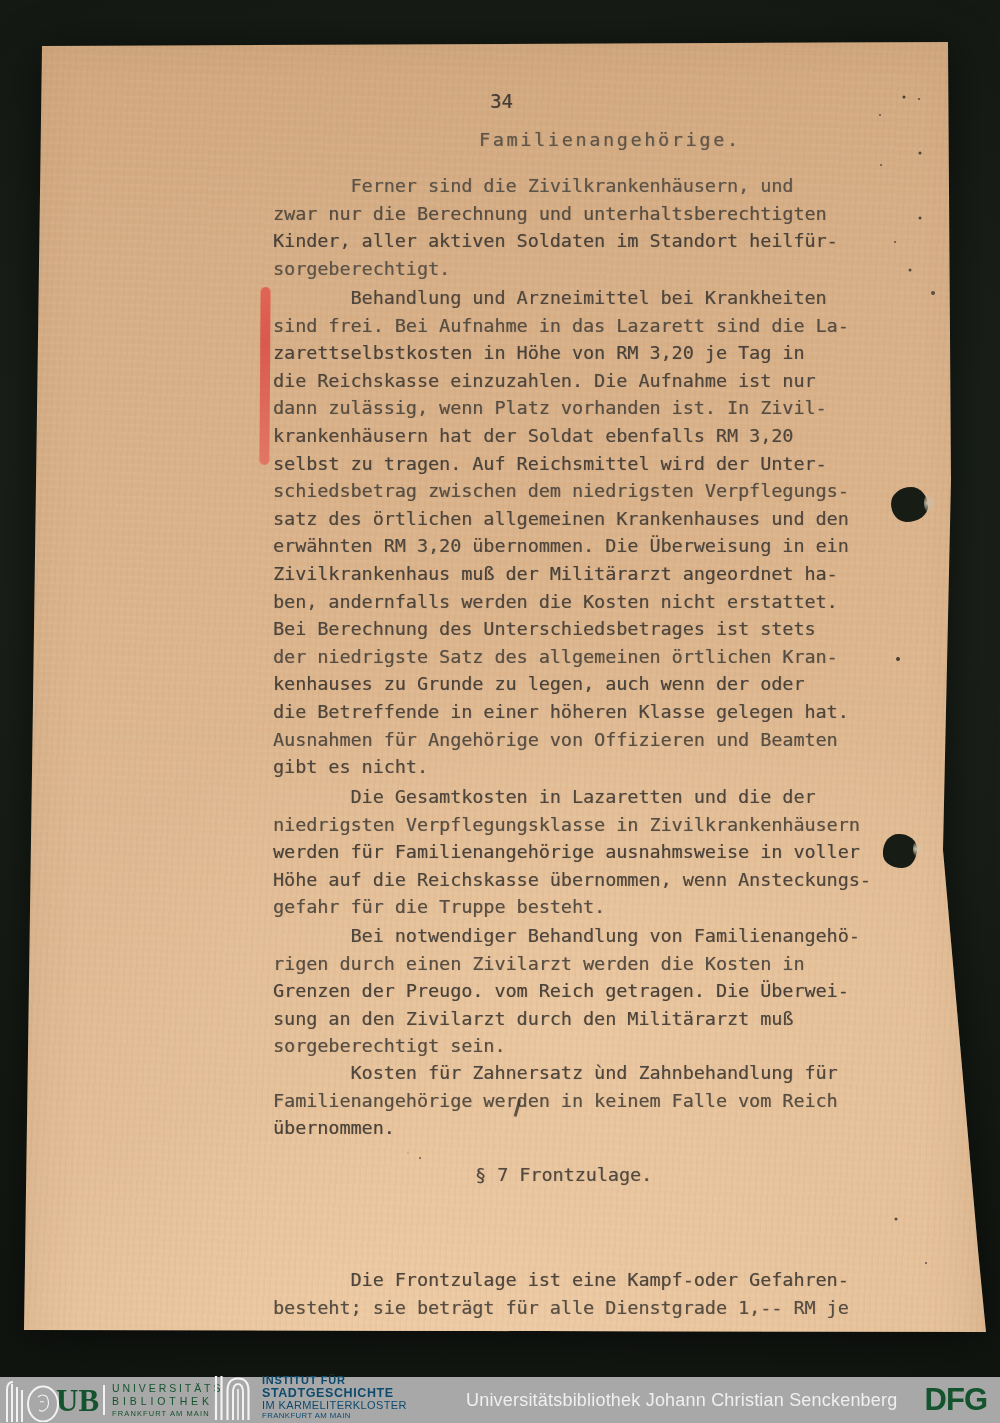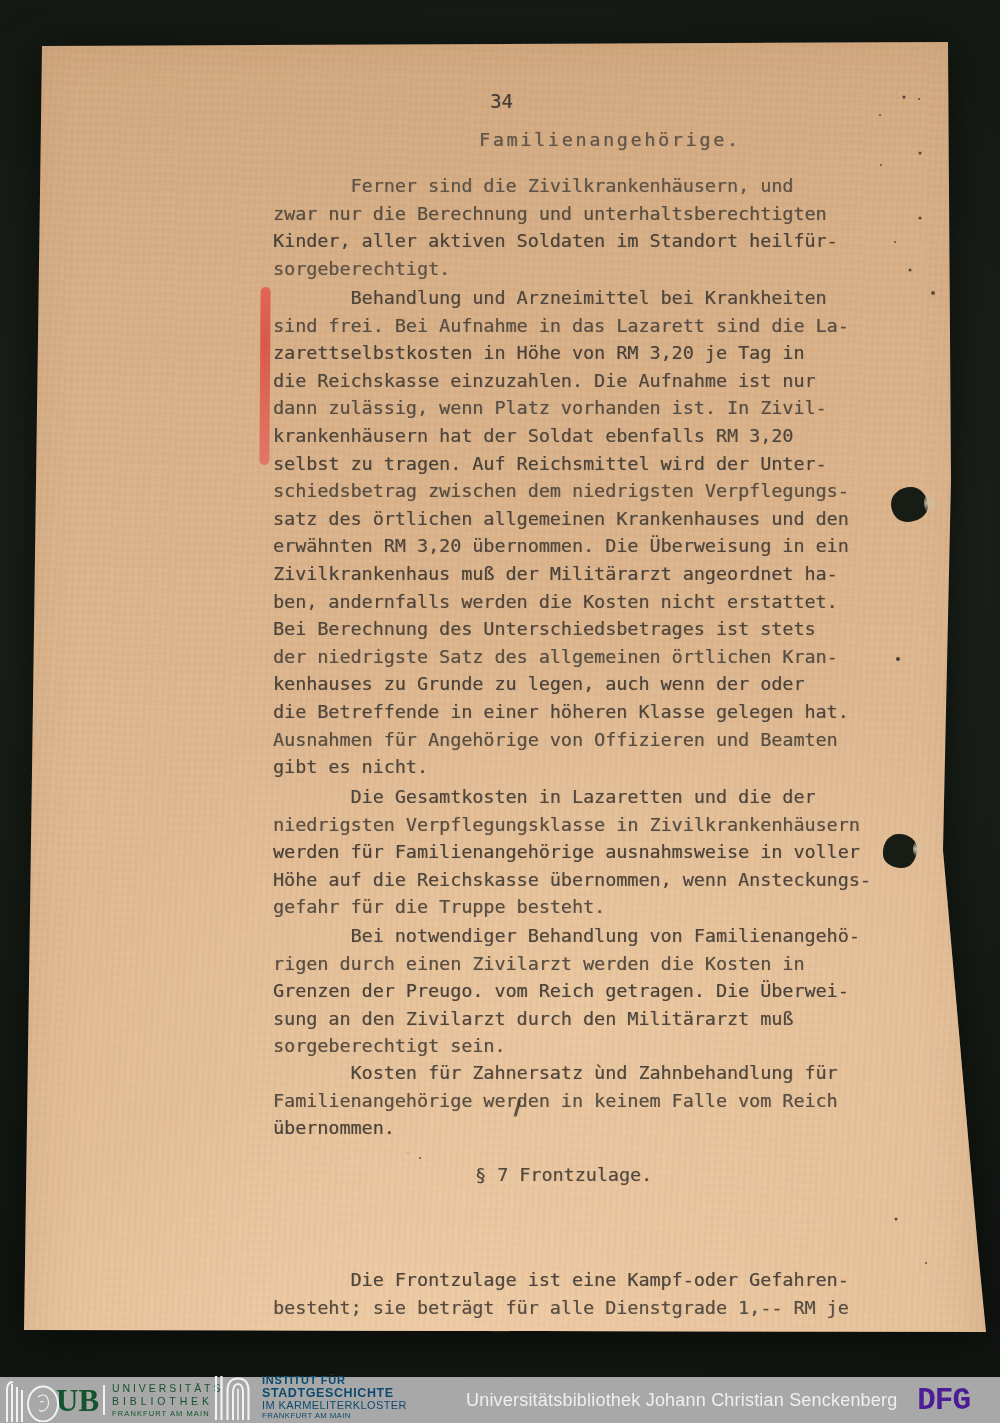--- a/index.html
+++ b/index.html
@@ -74,23 +74,23 @@
   .ub-text .l2{font-size:10.5px;letter-spacing:3.9px;line-height:13px;}
   .ub-text .l3{font-size:7.5px;letter-spacing:1.1px;line-height:11px;}
   .isg-logo{position:absolute;left:213px;top:0;height:40px;display:flex;align-items:center;color:#0c4a6e;}
   .isg-text{display:flex;flex-direction:column;justify-content:center;margin-left:9px;}
   .isg-text .l1{font-size:11px;font-weight:bold;letter-spacing:.7px;line-height:12.5px;}
   .isg-text .l2{font-size:12.5px;font-weight:bold;letter-spacing:.6px;line-height:13.5px;}
   .isg-text .l3{font-size:11px;letter-spacing:.4px;line-height:9.5px;margin-top:1px;}
   .isg-text .l4{font-size:7.8px;letter-spacing:.4px;line-height:9.5px;}
   .senckenberg{position:absolute;left:466px;top:0;height:46px;display:flex;align-items:center;
     color:#efefef;font-size:18px;letter-spacing:.2px;}
-  .dfg{position:absolute;right:30px;top:0;height:46px;display:flex;align-items:center;
-    color:#4c1d95;font-weight:bold;font-size:31px;letter-spacing:-1px;
-    font-family:Liberation Mono, monospace;transform:scaleY(1.02);}
+  .dfg{position:absolute;right:13px;top:0;height:46px;display:flex;align-items:center;
+    color:#14532d;font-weight:bold;font-size:31px;letter-spacing:-1px;
+    font-family:Liberation Sans, sans-serif;transform:scaleY(1.02);}
   svg{display:block;}
 </style>
 </head>
 <body>
 
 <div class="stage">
 
   <div class="paper-wrap">
     <div class="paper">
 

